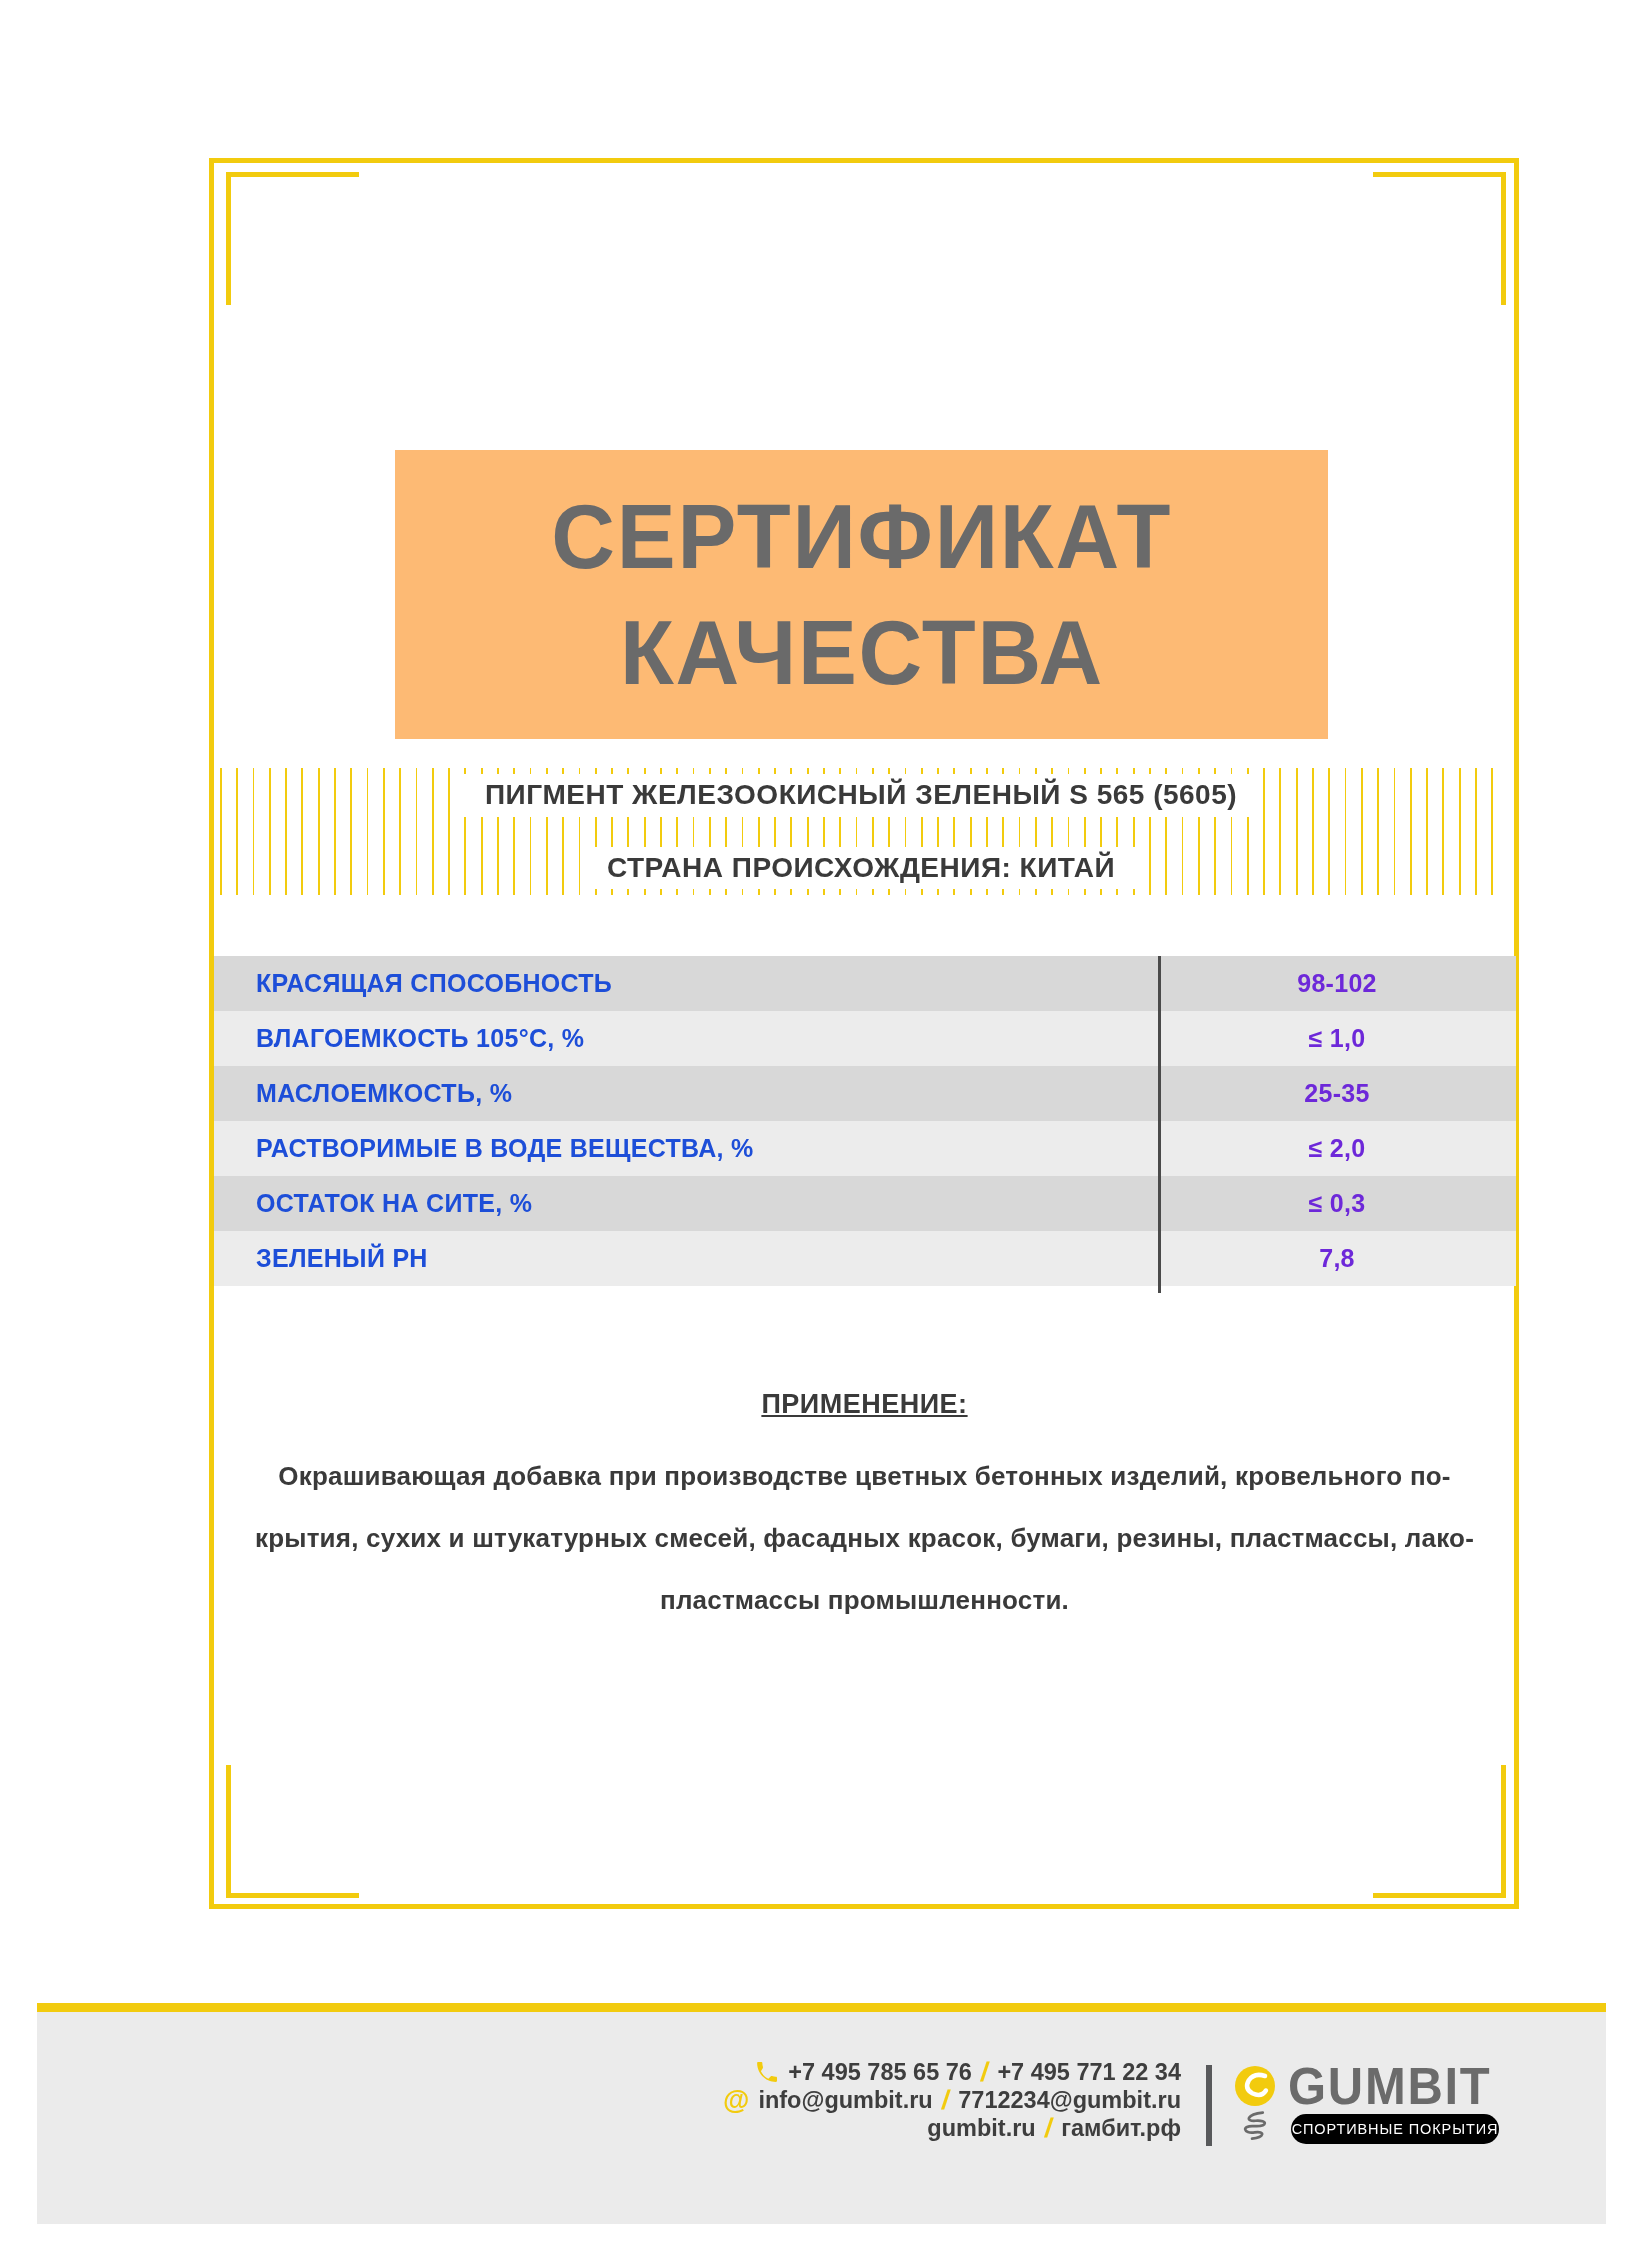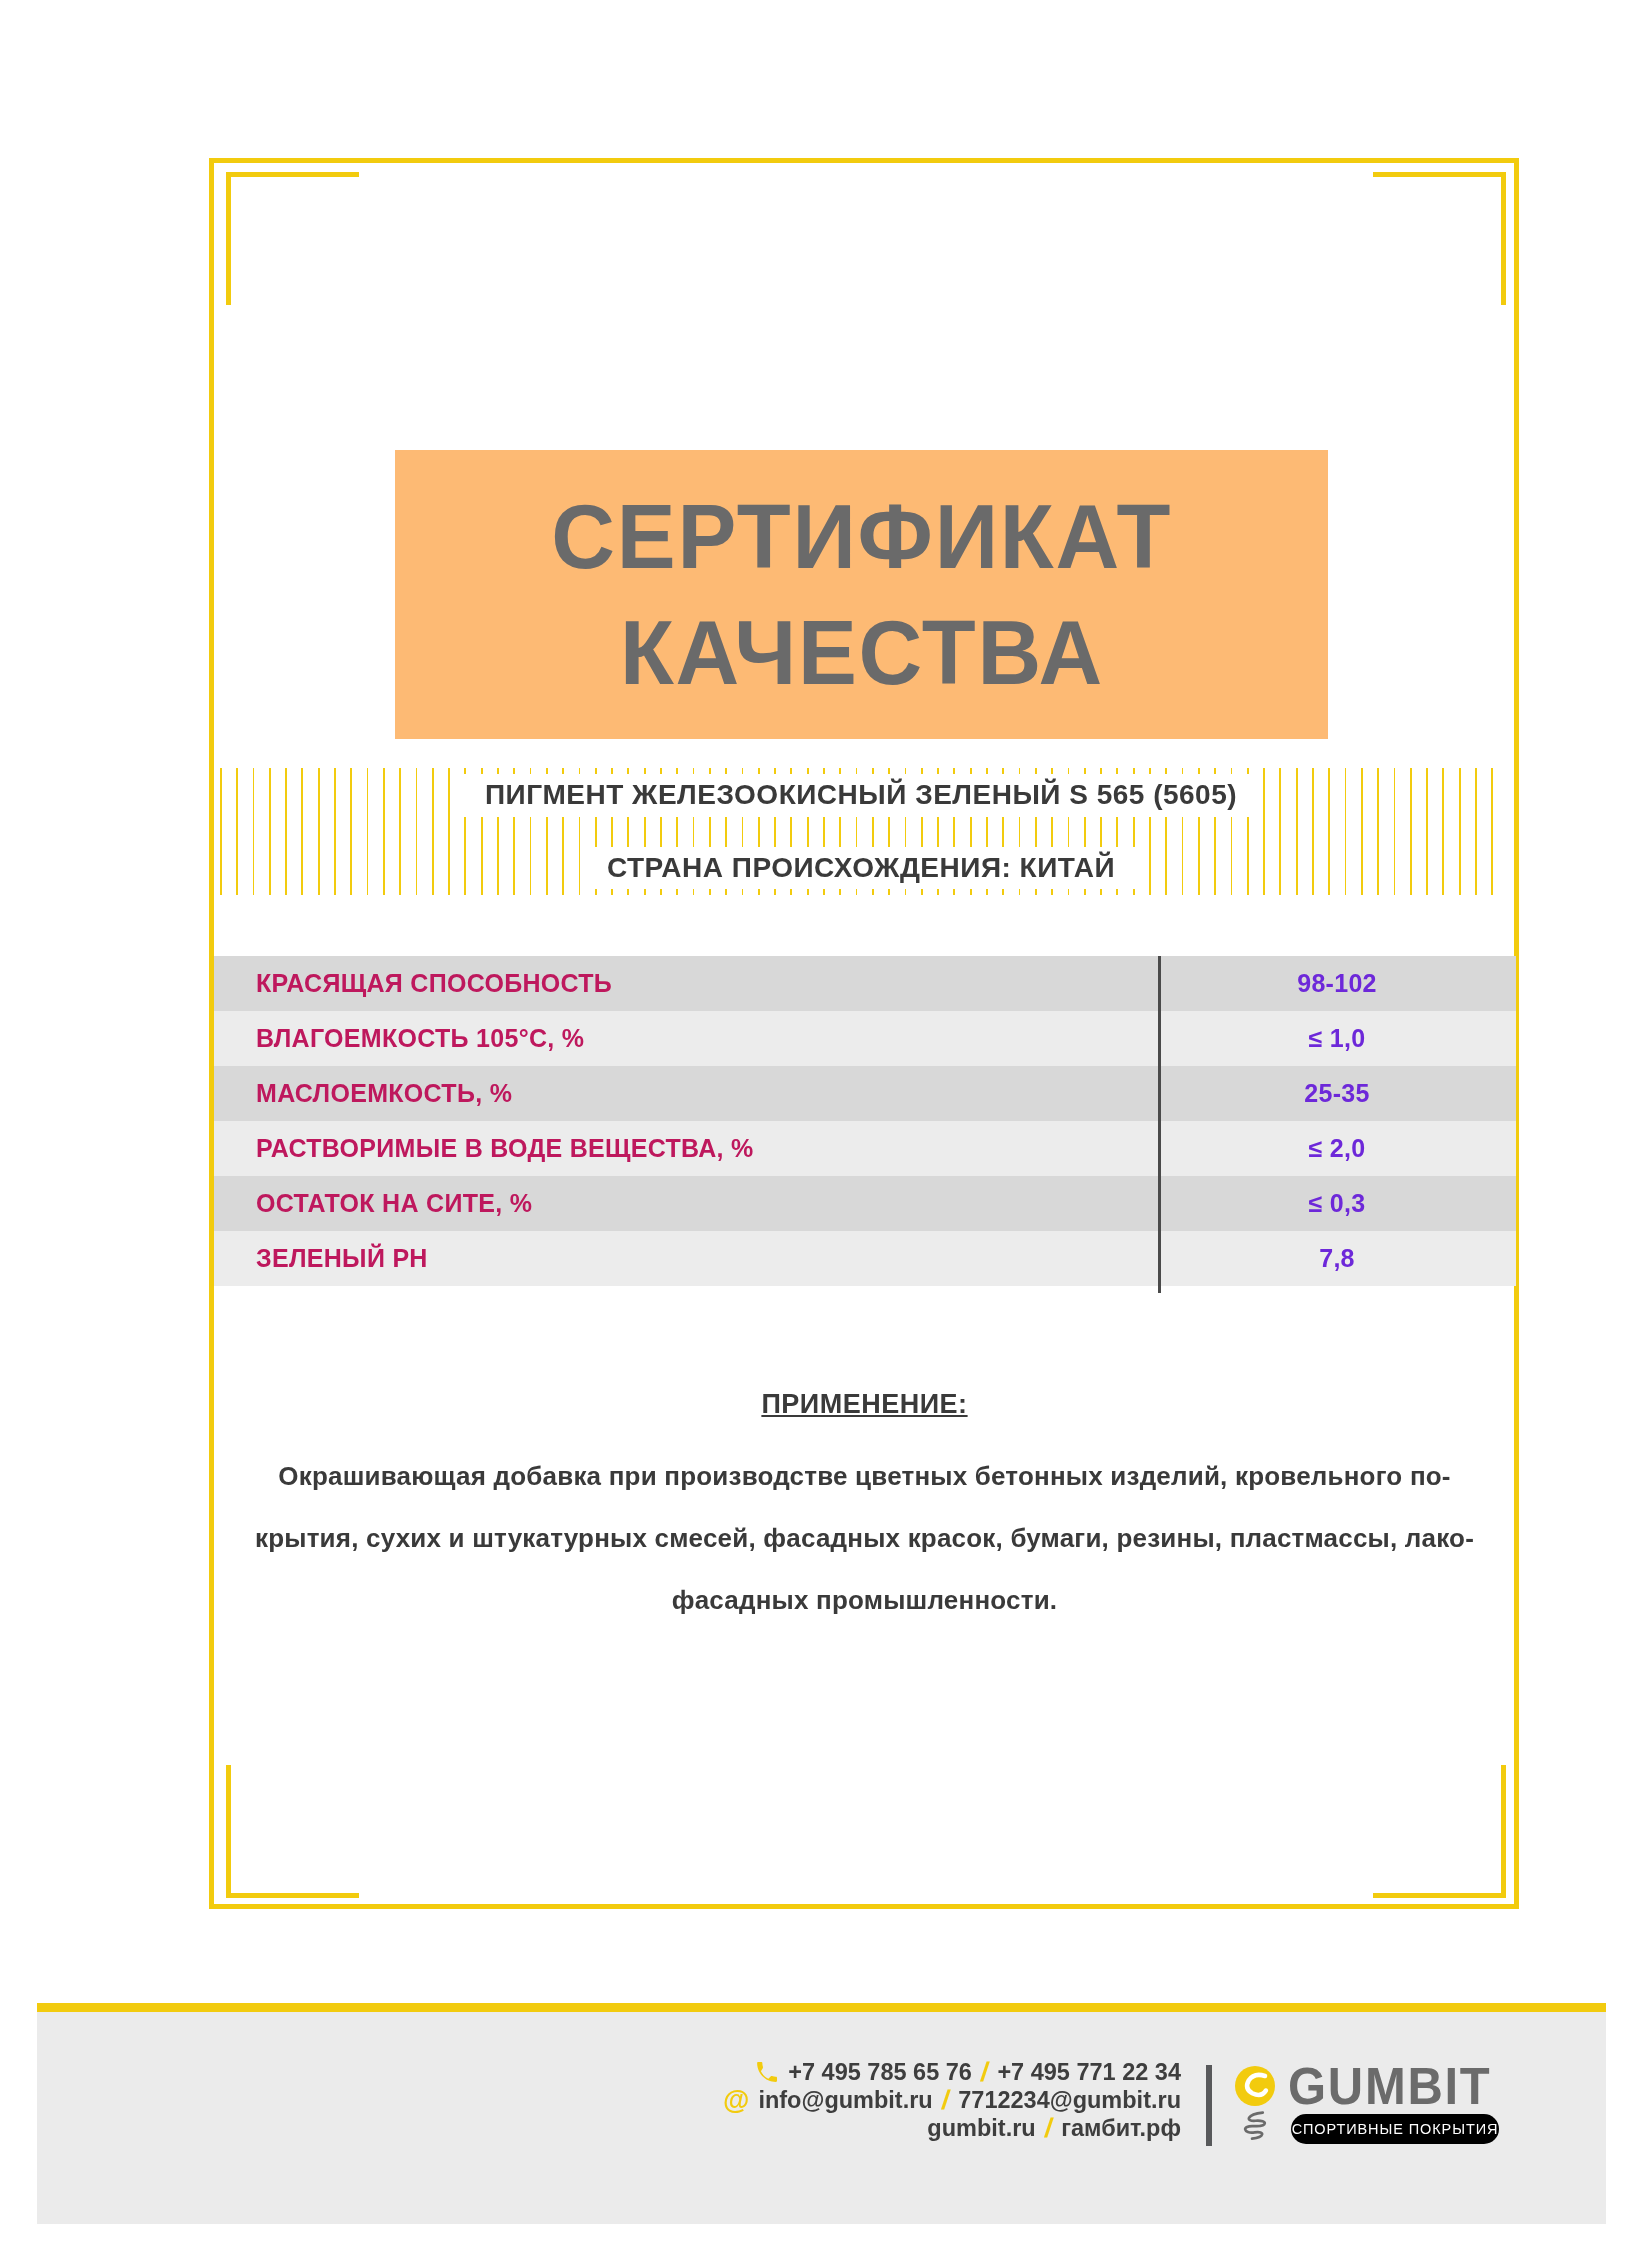--- a/index.html
+++ b/index.html
@@ -40,21 +40,21 @@
     background:#ffffff;color:#3A3A3A;font-weight:bold;font-size:28px;
     padding:5.4px 25px;white-space:nowrap;letter-spacing:0.5px;
   }
   
   .specs{position:absolute;left:214px;top:956px;width:1302px;}
   .trow{display:flex;height:55px;align-items:center;}
   .trow.dark{background:#D8D8D8;}
   .trow.light{background:#ECECEC;}
   .tlabel{
     width:944px;box-sizing:border-box;padding-left:42px;
-    color:#be185d;font-weight:bold;font-size:25px;letter-spacing:0.3px;white-space:nowrap;
+    color:#1d4ed8;font-weight:bold;font-size:25px;letter-spacing:0.3px;white-space:nowrap;
   }
   .tvalue{
     width:358px;text-align:center;
     color:#6d28d9;font-weight:bold;font-size:25px;letter-spacing:0.3px;
   }
   .col-divider{
     position:absolute;left:1158px;top:956px;width:2.7px;height:337px;background:#4A4A4A;
   }
   
   .app-heading{
@@ -137,21 +137,21 @@
       <div class="tlabel">ЗЕЛЕНЫЙ PH</div>
       <div class="tvalue">7,8</div>
     </div>
   </div>
   <div class="col-divider"></div>
 
   <div class="app-heading">ПРИМЕНЕНИЕ:</div>
   <div class="app-text">
     <div class="app-line">Окрашивающая добавка при производстве цветных бетонных изделий, кровельного по-</div>
     <div class="app-line">крытия, сухих и штукатурных смесей, фасадных красок, бумаги, резины, пластмассы, лако-</div>
-    <div class="app-line">фасадных промышленности.</div>
+    <div class="app-line">пластмассы промышленности.</div>
   </div>
 
   <div class="footer-bar"></div>
   <div class="footer-bg"></div>
 
   <div class="contacts">
     <div class="contact-line">
       <span style="display:inline-flex;">
         <svg width="25" height="25" viewBox="0 0 24 24">
           <path fill="#F2CB0E" d="M6.6 10.8c1.6 3.1 4.1 5.6 7.2 7.2l2.4-2.4c.3-.3.8-.4 1.1-.2 1.2.4 2.5.6 3.8.6.6 0 1 .5 1 1V20c0 .6-.5 1-1 1C11.1 21 3 12.9 3 2.9c0-.5.4-1 1-1h3c.5 0 1 .4 1 1 0 1.3.2 2.6.6 3.8.1.4 0 .8-.2 1.1L6.6 10.8z"></path>

